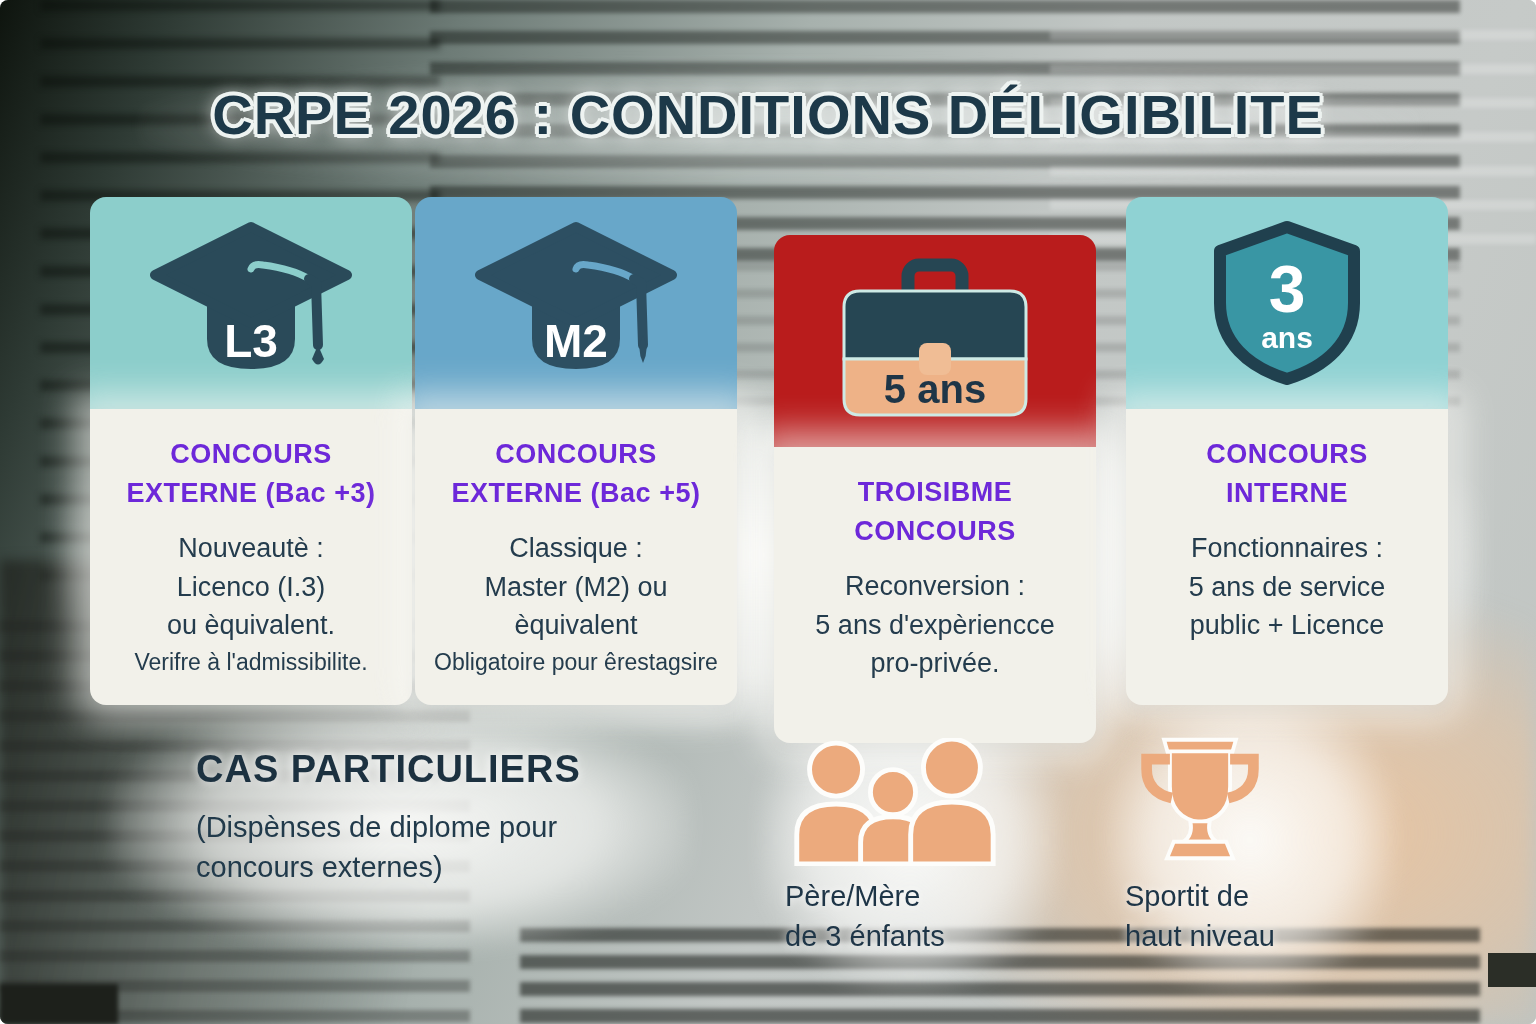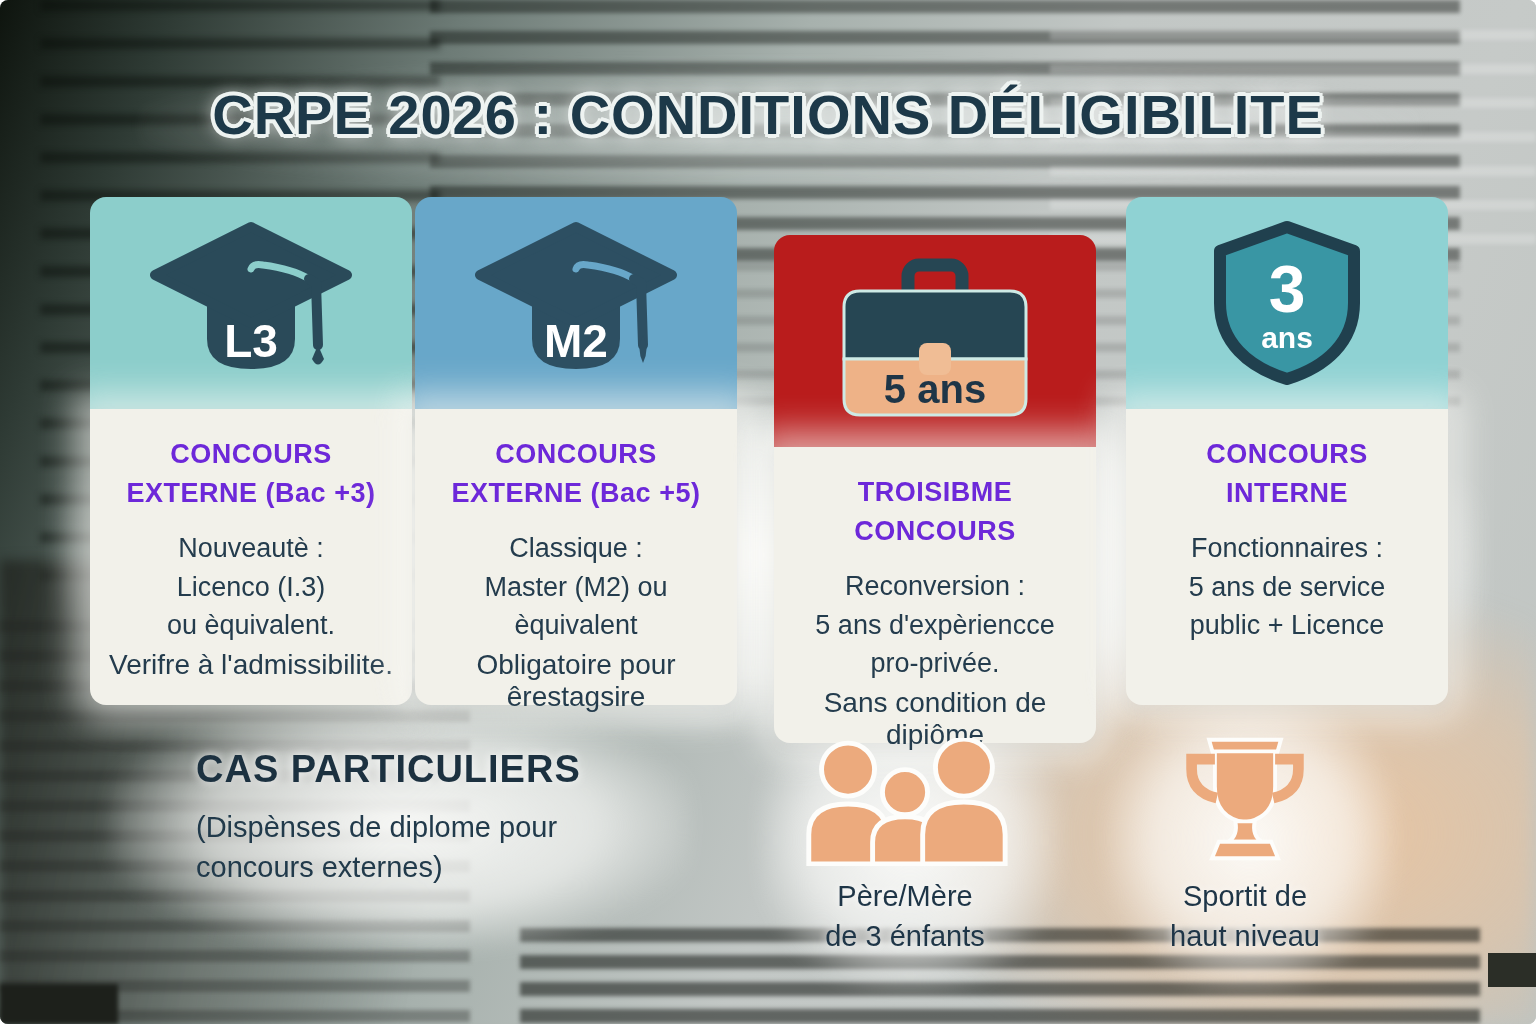--- a/index.html
+++ b/index.html
@@ -73,29 +73,29 @@
   .hdr-blue{background:#68a7c9;}
   .hdr-teal2{background:#b91c1c;margin-top:38px;}
   .hdr-teal3{background:#8fd2d3;}
   .card-body{
     background:#f2f1ea;border-radius:0 0 16px 16px;height:296px;box-sizing:border-box;
     padding:26px 10px 0 10px;text-align:center;
     box-shadow:0 0 34px 16px rgba(250,250,247,.6),0 6px 14px rgba(40,50,48,.12);
   }
   .card-title{font-weight:bold;font-size:27px;line-height:1.45;color:#6d28d9;white-space:pre-line;letter-spacing:.5px;}
   .card-text{margin-top:16px;font-size:27px;line-height:1.42;color:#243c4d;white-space:pre-line;}
-  .card-note{margin-top:5px;font-size:28px;color:#243c4d;}
+  .card-note{margin-top:5px;font-size:23px;color:#243c4d;}
 
   
   .cas{position:absolute;left:196px;top:748px;z-index:2;width:560px;}
   .cas-heading{font-size:38px;font-weight:bold;color:#1c3140;letter-spacing:1px;
     text-shadow:0 0 10px rgba(255,255,255,.9);}
   .cas-sub{margin-top:16px;font-size:29px;line-height:1.38;color:#213a4b;white-space:pre-line;}
 
-  .badge-block{position:absolute;z-index:2;width:240px;text-align:center;}
+  .badge-block{position:absolute;z-index:2;width:240px;}
   .badge-family{left:785px;top:738px;}
   .badge-trophy{left:1125px;top:732px;}
   .badge-label{margin-top:6px;font-size:29px;line-height:1.38;color:#1e3547;white-space:pre-line;
     text-shadow:0 0 8px rgba(255,255,255,.9);}
 </style>
 </head>
 <body>
 
 <div class="stage">
 
@@ -172,21 +172,20 @@
         <rect x="97" y="88" width="32" height="32" rx="8" fill="#f0bd95"></rect>
         <text x="113" y="148" font-size="40" font-weight="bold" fill="#1e3547" text-anchor="middle" font-family="Liberation Sans, sans-serif">5 ans</text>
       </svg>
     </div>
     <div class="card-body">
       <div class="card-title">TROISIBME
 CONCOURS</div>
       <div class="card-text">Reconversion :
 5 ans d'expèriencce
 pro-privée.</div>
-      <div class="card-note">Sans condition de dipiôme</div>
     </div>
   </div>
 
   <div class="card" style="left:1126px;">
     <div class="card-header hdr-teal3">
       <svg width="172" height="172" viewBox="0 0 172 172">
         <path d="M86 10 L153 34 V86 C153 125 125 150 86 162 C47 150 19 125 19 86 V34 Z" fill="#3996a4" stroke="#20404e" stroke-width="12" stroke-linejoin="round"></path>
         <text x="86" y="95" font-size="66" font-weight="bold" fill="#ffffff" text-anchor="middle" font-family="Liberation Sans, sans-serif">3</text>
         <text x="86" y="131" font-size="30" font-weight="bold" fill="#ffffff" text-anchor="middle" font-family="Liberation Sans, sans-serif">ans</text>
       </svg>

